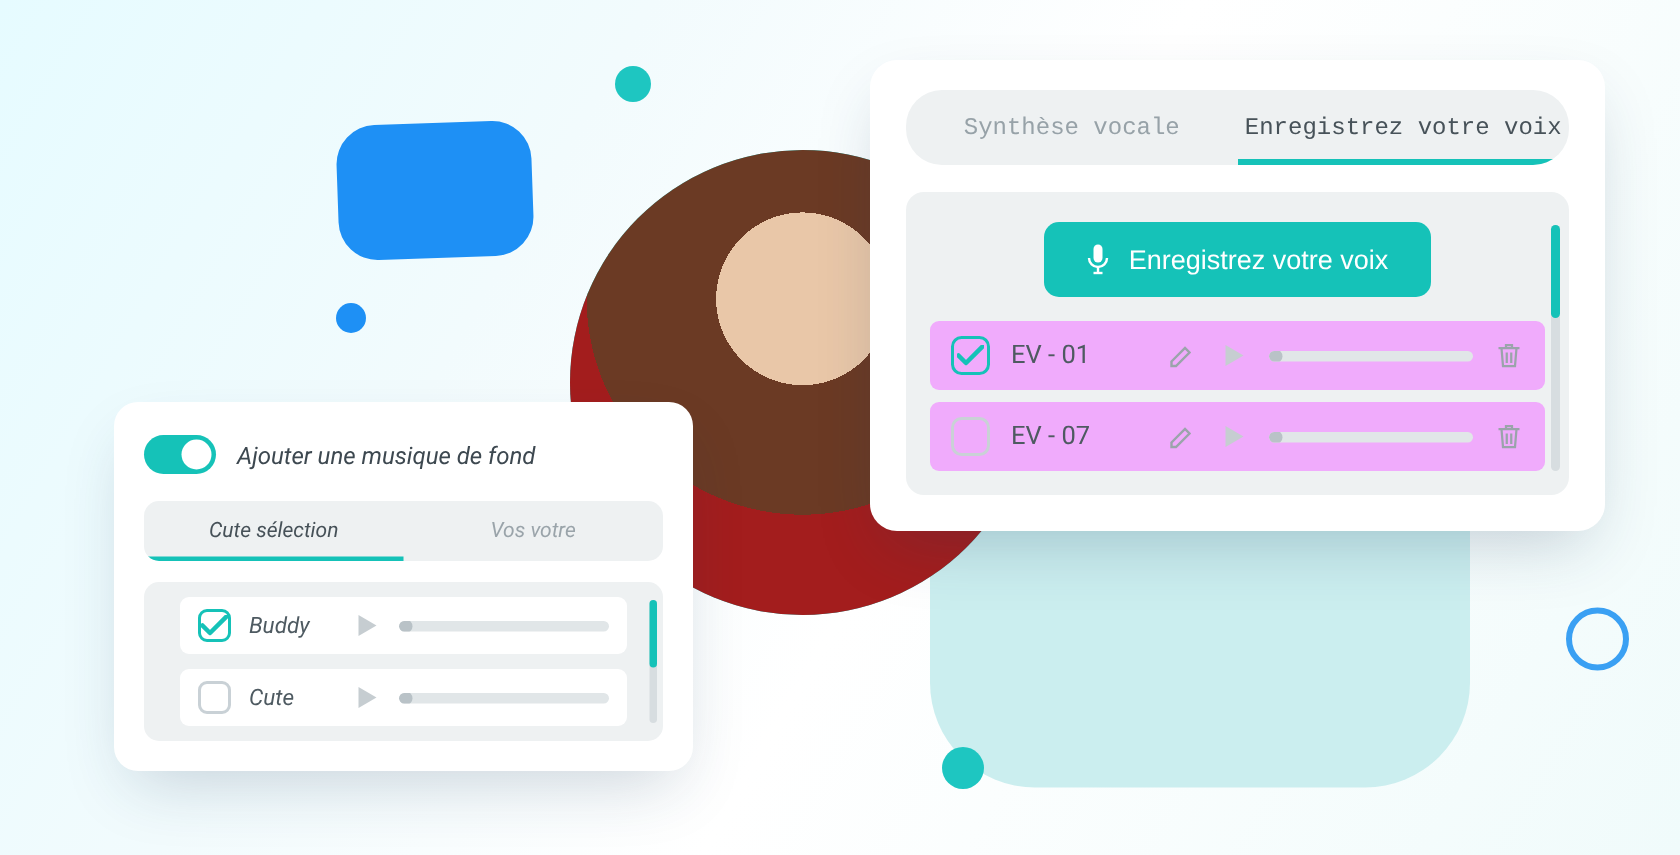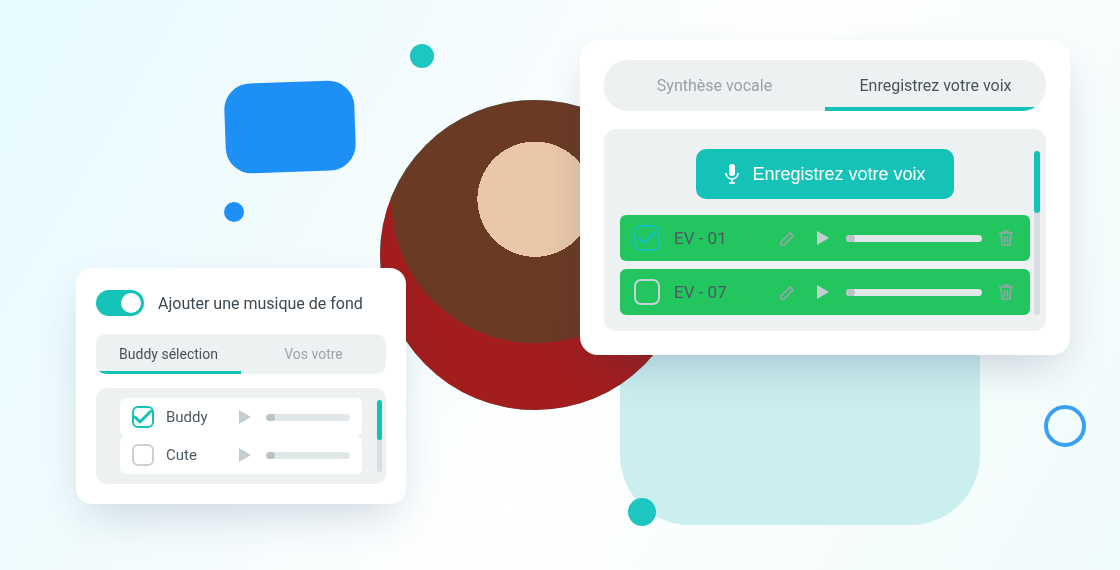--- a/index.html
+++ b/index.html
@@ -27,21 +27,21 @@
   }
 
   
   .voice-card {
     position: absolute; top: 40px; left: 580px;
     width: 490px; padding: 20px 24px 24px;
     background: #fff; border-radius: 18px;
     box-shadow: 0 18px 45px -12px rgba(30,60,90,.25);
   }
   .voice-tabs {
-    display: flex; background: #eef1f2; border-radius: 24px; overflow: hidden;
+    display: flex; background: #eef1f2; border-radius: 24px; overflow: hidden; font-family: Liberation Mono, monospace;
   }
   .voice-tab {
     flex: 1; text-align: center; padding: 16px 0; font-size: 16px; color: #97a2a8; cursor: pointer;
   }
   .voice-tab.active {
     color: #475259;
     box-shadow: inset 0 -4px 0 0 #15c2b8;
   }
   .voice-record-area {
     background: #eef1f2; border-radius: 12px; margin-top: 18px;
@@ -49,21 +49,21 @@
   }
   .record-btn {
     display: flex; align-items: center; justify-content: center;
     margin: 0 auto 16px; padding: 14px 28px;
     background: #15c2b8; color: #fff; border: none; border-radius: 10px;
     font-size: 18px; cursor: pointer; gap: 12px;
   }
   .mic-icon { width: 16px; height: 22px; }
   .recording-row {
     display: flex; align-items: center; gap: 14px;
-    background: #22c55e; border-radius: 6px; padding: 10px 14px; margin-top: 8px;
+    background: #f0abfc; border-radius: 6px; padding: 10px 14px; margin-top: 8px;
   }
   .checkbox {
     width: 26px; height: 26px; border: 2px solid #c9d1d6; border-radius: 7px;
     display: flex; align-items: center; justify-content: center; cursor: pointer; flex-shrink: 0;
   }
   .checkbox.checked { border-color: #15c2b8; }
   .check-icon { width: 18px; height: 14px; display: none; }
   .checkbox.checked .check-icon { display: block; }
   .rec-label { font-size: 17px; color: #4e5a61; flex: 0 0 90px; }
   .edit-icon, .play-icon, .trash-icon { width: 20px; height: 20px; cursor: pointer; flex-shrink: 0; }
@@ -75,23 +75,24 @@
     border-radius: 3px; background: #d7dde0;
   }
   .side-scroll::before {
     content: ""; position: absolute; left: 0; top: 0; width: 100%; height: 38%;
     border-radius: 3px; background: #15c2b8;
   }
 
   
   .music-card {
     position: absolute; top: 268px; left: 76px;
-    width: 330px; padding: 22px 20px 20px;
+    width: 386px; padding: 22px 20px 20px;
     background: #fff; border-radius: 16px;
     box-shadow: 0 18px 45px -12px rgba(30,60,90,.22);
+    font-style: italic;
   }
   .toggle-row { display: flex; align-items: center; gap: 14px; }
   .toggle {
     width: 48px; height: 26px; border-radius: 13px; background: #15c2b8;
     position: relative; cursor: pointer;
   }
   .toggle .knob {
     position: absolute; top: 3px; right: 3px; width: 20px; height: 20px;
     background: #fff; border-radius: 50%;
   }
@@ -103,21 +104,21 @@
   .music-tab {
     flex: 1; text-align: center; padding: 12px 0; font-size: 14px;
     color: #9aa4aa; cursor: pointer;
   }
   .music-tab.active { color: #465158; box-shadow: inset 0 -3px 0 0 #15c2b8; }
   .music-list {
     background: #eef1f2; border-radius: 10px; margin-top: 14px; padding: 10px 24px; position: relative;
   }
   .music-row {
     display: flex; align-items: center; gap: 12px;
-    background: #fff; border-radius: 6px; padding: 8px 12px; margin-top: 0;
+    background: #fff; border-radius: 6px; padding: 8px 12px; margin-top: 10px;
   }
   .music-row:first-child { margin-top: 0; }
   .music-row .checkbox { width: 22px; height: 22px; border-radius: 6px; }
   .music-label { font-size: 15px; color: #4e5a61; flex: 0 0 56px; }
   .music-list .side-scroll { top: 12px; bottom: 12px; right: 4px; width: 5px; }
   .music-list .side-scroll::before { height: 55%; }
 
   svg { display: block; }
 </style>
 </head>
@@ -219,21 +220,21 @@
 <div class="music-card">
 
   <div class="toggle-row">
     <div class="toggle">
         <div class="knob"></div>
       </div>
     <span class="toggle-label">Ajouter une musique de fond</span>
   </div>
 
   <div class="music-tabs">
-    <div class="music-tab active">Buddy sélection</div>
+    <div class="music-tab active">Cute sélection</div>
     <div class="music-tab">Vos votre</div>
   </div>
 
   <div class="music-list">
     <div class="music-row">
       <div class="checkbox checked">
         <svg class="check-icon" viewBox="0 0 18 14">
             <path d="M1 7l5 5L17 1" fill="none" stroke="#15c2b8" stroke-width="3" stroke-linecap="round" stroke-linejoin="round"></path>
           </svg>
       </div>

